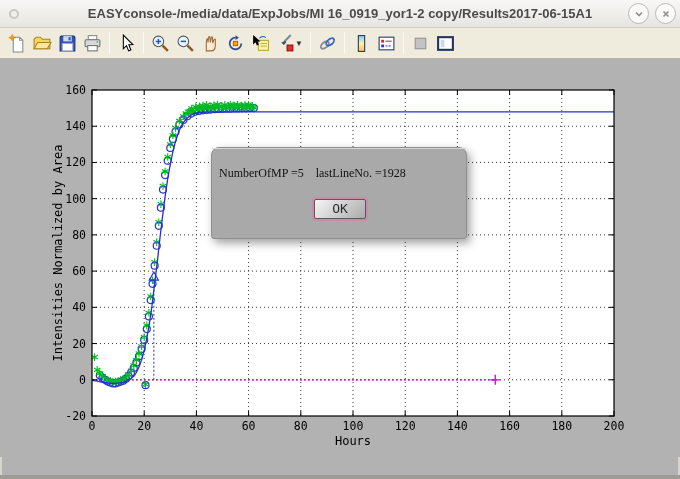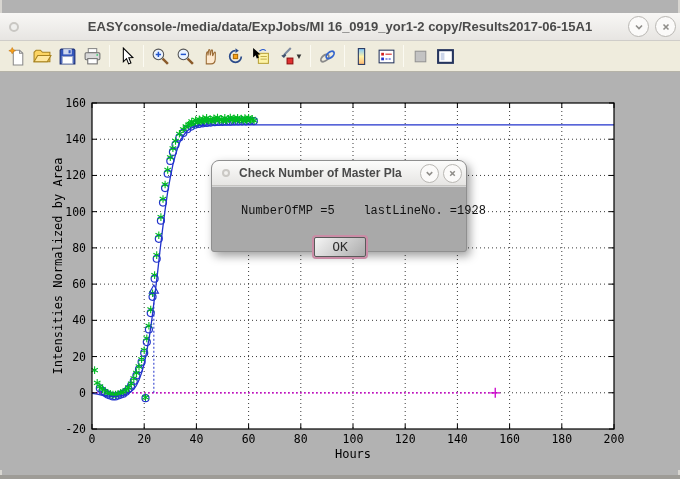--- a/index.html
+++ b/index.html
@@ -7,21 +7,21 @@
   body { font-family:"Liberation Sans", sans-serif; background:#b2b2b2; }
 
   .window { position:relative; width:680px; height:479px; overflow:hidden;
             border-bottom:4px solid #9e9c97;
             box-shadow: inset 2px 0 0 #d8d6d1, inset -2px 0 0 #d8d6d1; }
 
   
   .titlebar { position:relative; height:28px;
               background:linear-gradient(#f8f7f5,#e7e5e2);
               border-bottom:1px solid #cfcdc9;
-              display:flex; align-items:center;margin-top:13px; }
+              display:flex; align-items:center; }
   .win-menu-dot { position:absolute; left:9px; top:9px; width:10px; height:10px;
                   border-radius:50%; border:2px solid #c9c7c3; background:#efefed; }
   .win-title { flex:1; text-align:center; font-size:13px; font-weight:bold;
                color:#4a4a4a; white-space:nowrap; overflow:hidden; }
   .win-btns { position:absolute; right:4px; top:3px; display:flex; gap:6px; }
   .circ-btn { width:21px; height:21px; border-radius:50%; border:1px solid #b9b7b3;
               background:#fbfaf9; display:flex; align-items:center; justify-content:center;
               cursor:default; }
 
   
@@ -58,22 +58,22 @@
                      border-radius:7px 7px 0 0; border-bottom:1px solid #c6c5c2;
                      display:flex; align-items:center; }
   .dlg-menu-dot { position:absolute; left:10px; top:8px; width:8px; height:8px;
                   border-radius:50%; border:2px solid #cac8c4; background:#f1f0ee; }
   .dialog-title { position:absolute; left:27px; right:48px; font-size:12px;
                   font-weight:bold; color:#4a4a4a; white-space:nowrap; overflow:hidden; }
   .dlg-btns { position:absolute; right:4px; top:3px; display:flex; gap:4px; }
   .circ-btn.small { width:19px; height:19px; }
   .dialog-body { position:relative; height:66px; border-top:1px solid #d6d6d6;
                  border-radius:0 0 3px 3px; }
-  .dialog-msg { position:absolute; left:29px; top:17px;
-                font-family:Liberation Mono, monospace; font-size:12px; color:#111;
+  .dialog-msg { position:absolute; left:7px; top:17px;
+                font-family:Liberation Serif, serif; font-size:12px; color:#111;
                 white-space:pre; }
   .ok-btn { position:absolute; left:102px; top:50px; width:52px; height:20px;
             background:linear-gradient(135deg,#f5f5f5,#ababab);
             border:1px solid #5a5a5a; border-radius:2px;
             box-shadow:0 0 0 2px #ca8ca6;
             font-family:"DejaVu Sans Mono", monospace; font-size:13px; color:#2e2e2e;
             text-align:center; line-height:18px; cursor:default; }
 </style>
 </head>
 <body>
@@ -362,36 +362,20 @@
         <text x="86" y="71.22222222222223" text-anchor="end" font-size="11.5" font-family="DejaVu Sans Mono, monospace" fill="#000">140</text>
         <line x1="92" y1="31" x2="97" y2="31" stroke="#000"></line>
         <line x1="614" y1="31" x2="609" y2="31" stroke="#000"></line>
         <text x="86" y="35" text-anchor="end" font-size="11.5" font-family="DejaVu Sans Mono, monospace" fill="#000">160</text>
         <text x="353" y="386" text-anchor="middle" font-size="12" font-family="DejaVu Sans Mono, monospace" fill="#000">Hours</text>
         <text x="62" y="194" text-anchor="middle" font-size="12" font-family="DejaVu Sans Mono, monospace" fill="#000" transform="rotate(-90 62 194)">Intensities Normalized by Area</text>
       </svg>
 
 
     <div class="dialog">
-      <div class="dialog-titlebar">
-        <span class="dlg-menu-dot"></span>
-        <div class="dialog-title">Check Number of Master Pla</div>
-        <div class="dlg-btns">
-          <div class="circ-btn small">
-            <svg width="11" height="11" viewBox="0 0 12 12">
-              <path d="M3 4.5 L6 7.5 L9 4.5" fill="none" stroke="#8f8d89" stroke-width="1.6"></path>
-            </svg>
-          </div>
-          <div class="circ-btn small">
-            <svg width="11" height="11" viewBox="0 0 12 12">
-              <path d="M3.5 3.5 L8.5 8.5 M8.5 3.5 L3.5 8.5" fill="none" stroke="#8f8d89" stroke-width="1.6"></path>
-            </svg>
-          </div>
-        </div>
-      </div>
       <div class="dialog-body">
         <div class="dialog-msg">NumberOfMP =5    lastLineNo. =1928</div>
         <div class="ok-btn">OK</div>
       </div>
     </div>
   </div>
 
 </div>
 
 </body></html>

